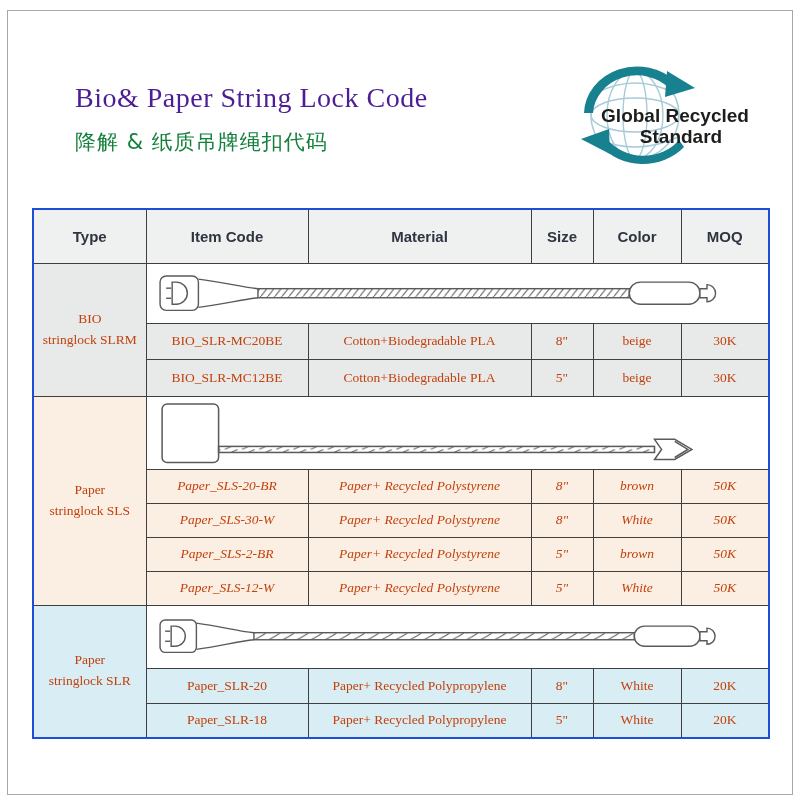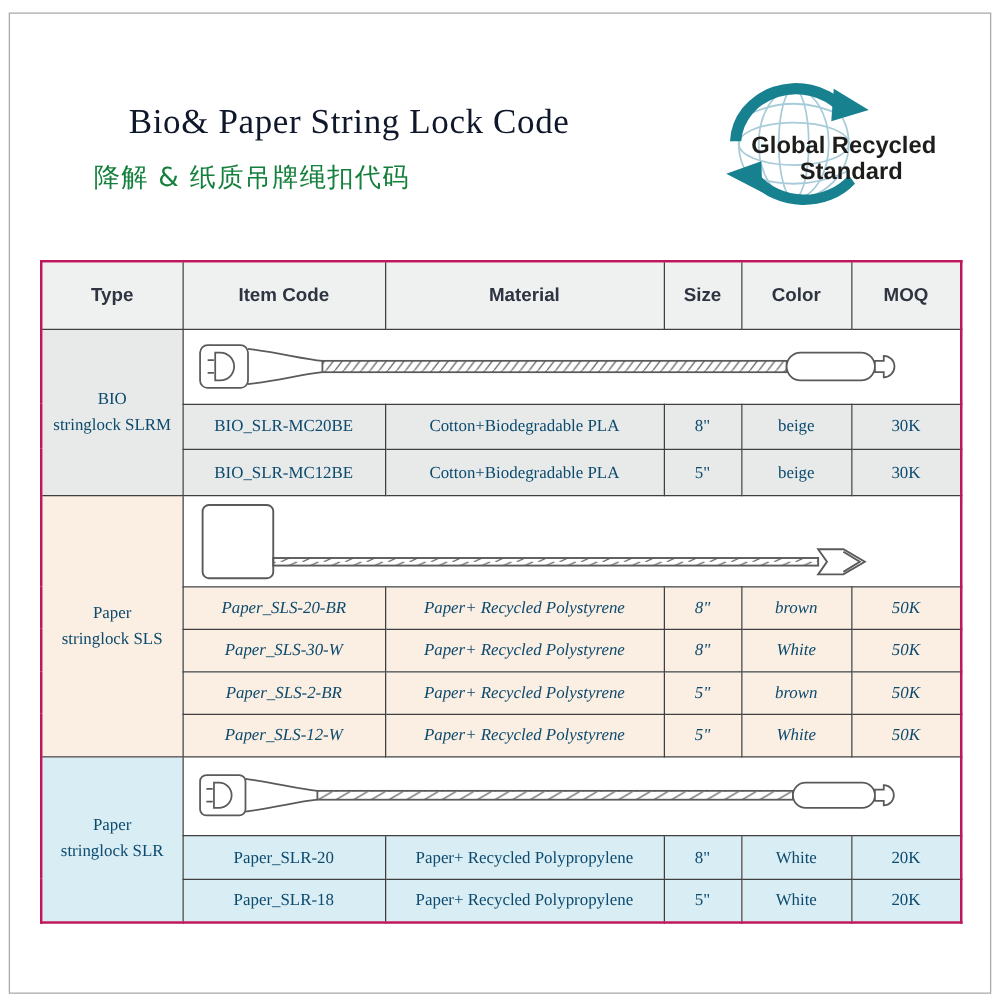--- a/index.html
+++ b/index.html
@@ -8,46 +8,46 @@
     position: relative; width: 800px; height: 805px;
     background: #ffffff; overflow: hidden;
   }
   .page-frame {
     position: absolute; left: 7px; top: 10px; width: 786px; height: 785px;
     border: 1px solid #a8a8a8;
   }
   .page-title {
     position: absolute; left: 75px; top: 82px;
     font-family: "Liberation Serif", "DejaVu Serif", serif;
-    font-size: 28px; color: #0f172a; letter-spacing: 0.5px; margin-left: 28px;
+    font-size: 28px; color: #4c1d95; letter-spacing: 0.5px;
   }
   .page-subtitle {
     position: absolute; left: 75px; top: 128px;
     font-family: "DejaVu Sans", sans-serif;
     font-size: 21px; color: #15803d; letter-spacing: 1px;
   }
   .grs-logo { position: absolute; left: 563px; top: 55px; width: 210px; height: 120px; }
 
   table.product-table {
     position: absolute; left: 32px; top: 208px;
     width: 736px; border-collapse: collapse; table-layout: fixed;
-    border: 2px solid #be185d;
+    border: 2px solid #1d4ed8;
     padding-left: 48px;
   }
   .product-table th, .product-table td {
     border: 1px solid #3f3f3f; text-align: center; vertical-align: middle;
     overflow: hidden;
   }
   .product-table th {
     background: #eff1f1; font-family: "Liberation Sans", sans-serif;
     font-weight: bold; font-size: 15px; color: #2e3440; height: 54px;
   }
   .product-table td {
     font-family: "Liberation Serif", "DejaVu Serif", serif;
-    font-size: 13.5px; color: #0c4a6e;
+    font-size: 13.5px; color: #c2410c;
   }
   .type-cell { line-height: 1.55; }
   .bg-bio { background: #e8eaea; }
   .bg-sls { background: #fbeee2; }
   .bg-slr { background: #d9edf4; }
   .img-cell { background: #ffffff; padding: 4px 8px; }
   .img-cell svg { display: block; width: 100%; height: auto; }
   tr.r-bio-img  { height: 60px; }
   tr.r-bio-1    { height: 36px; }
   tr.r-bio-2    { height: 37px; }

